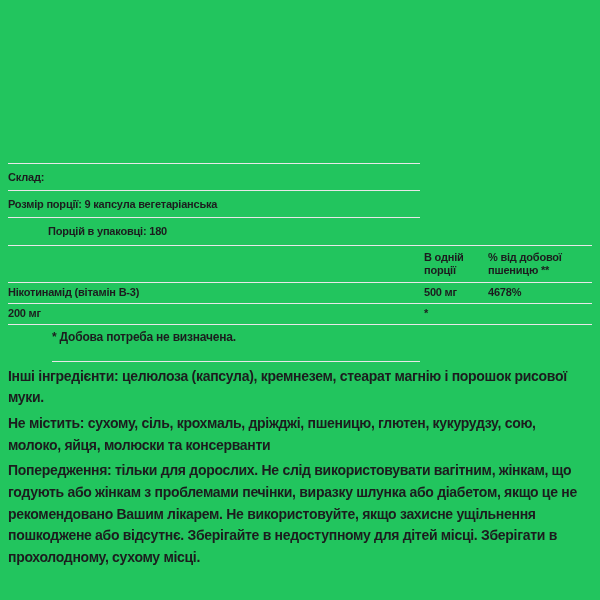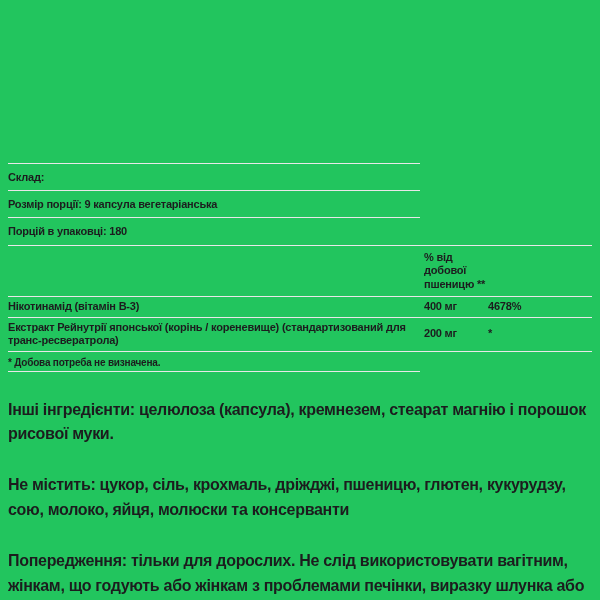--- a/index.html
+++ b/index.html
@@ -29,21 +29,21 @@
   .info-section {
     width: 412px;
     border-top: 1px solid #e8e8e8;
     font-size: 11px;
   }
   .info-row {
     padding: 7px 0 6px 0;
     line-height: 1.2;
     border-bottom: 1px solid #e8e8e8;
   }
-  .info-row.last { border-bottom: none; }
+  .info-row.last { border-bottom: none; margin-left: 40px; }
 
   
   .facts-table {
     border-top: 1px solid #e8e8e8;
     font-size: 11px;
   }
   .t-row {
     display: grid;
     grid-template-columns: 416px 64px 1fr;
     align-items: center;
@@ -54,28 +54,29 @@
   .t-row.t-header {
     align-items: start;
     padding: 5px 0 4px 0;
   }
   .c-name { padding-right: 10px; }
   .c-amount { padding-right: 6px; }
 
   .t-footnote-wrap { width: 412px; }
   .t-footnote {
     border-bottom: 1px solid #e8e8e8;
-    padding: 5px 0 1px 0;
+    padding: 5px 0 16px 0;
     line-height: 1.25;
-    font-size: 10px;
+    font-size: 12px;
+    margin-left: 44px;
   }
 
   .para {
-    margin: 26px 0 0 0;
-    font-size: 16px;
+    margin: 4px 0 0 0;
+    font-size: 14px;
     line-height: 1.55;
     letter-spacing: -0.3px;
   }
 </style>
 </head>
 <body>
 
 <div class="sheet">
   <div class="content">
 
@@ -87,38 +88,38 @@
         <span>Розмір порції: 9 капсула вегетаріанська</span>
       </div>
       <div class="info-row last">
         <span>Порцій в упаковці: 180</span>
       </div>
     </div>
 
     <div class="facts-table">
       <div class="t-row t-header">
         <div class="c-name"></div>
+        <div class="c-amount">В одній порції</div>
         <div class="c-dv">% від добової пшеницю **</div>
       </div>
 
       <div class="t-row">
         <div class="c-name">Нікотинамід (вітамін B-3)</div>
-        <div class="c-amount">400 мг</div>
+        <div class="c-amount">500 мг</div>
         <div class="c-dv">4678%</div>
       </div>
 
       <div class="t-row">
-        <div class="c-name">Екстракт Рейнутрії японської (корінь / кореневище) (стандартизований для транс-ресвератрола)</div>
         <div class="c-amount">200 мг</div>
         <div class="c-dv">*</div>
       </div>
 
       <div class="t-footnote-wrap">
         <div class="t-footnote">* Добова потреба не визначена.</div>
       </div>
     </div>
 
     <p class="para">Інші інгредієнти: целюлоза (капсула), кремнезем, стеарат магнію і порошок рисової муки.</p>
-    <p class="para">Не містить: цукор, сіль, крохмаль, дріжджі, пшеницю, глютен, кукурудзу, сою, молоко, яйця, молюски та консерванти</p>
+    <p class="para">Не містить: сухому, сіль, крохмаль, дріжджі, пшеницю, глютен, кукурудзу, сою, молоко, яйця, молюски та консерванти</p>
     <p class="para">Попередження: тільки для дорослих. Не слід використовувати вагітним, жінкам, що годують або жінкам з проблемами печінки, виразку шлунка або діабетом, якщо це не рекомендовано Вашим лікарем. Не використовуйте, якщо захисне ущільнення пошкоджене або відсутнє. Зберігайте в недоступному для дітей місці. Зберігати в прохолодному, сухому місці.</p>
 
   </div>
 </div>
 
 </body></html>

